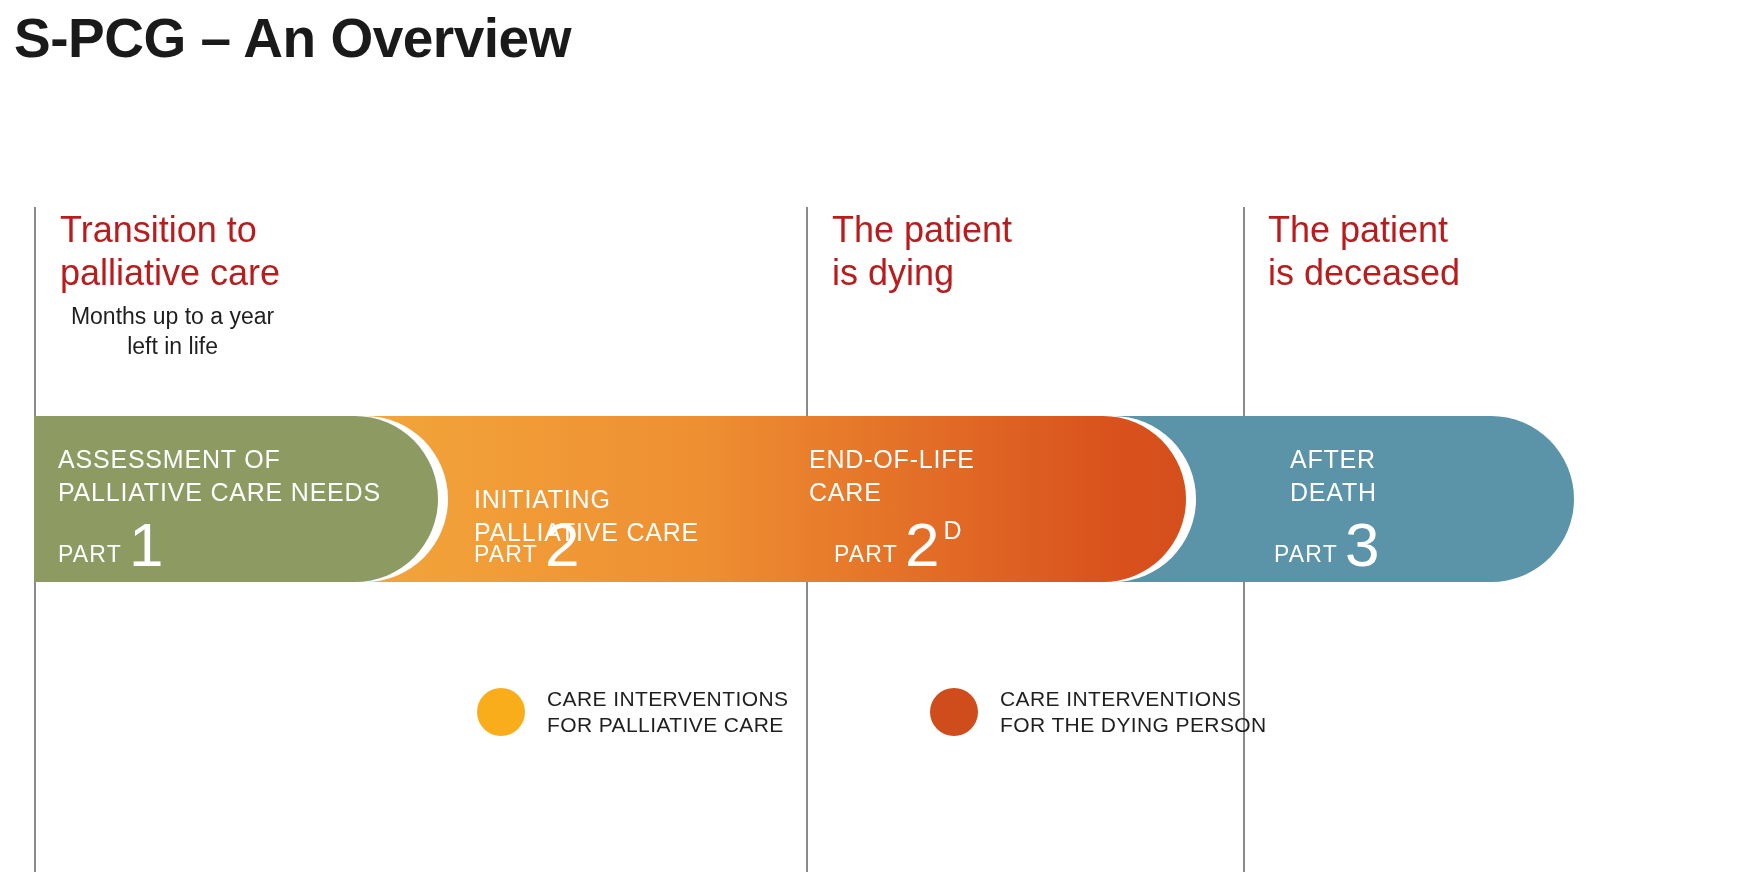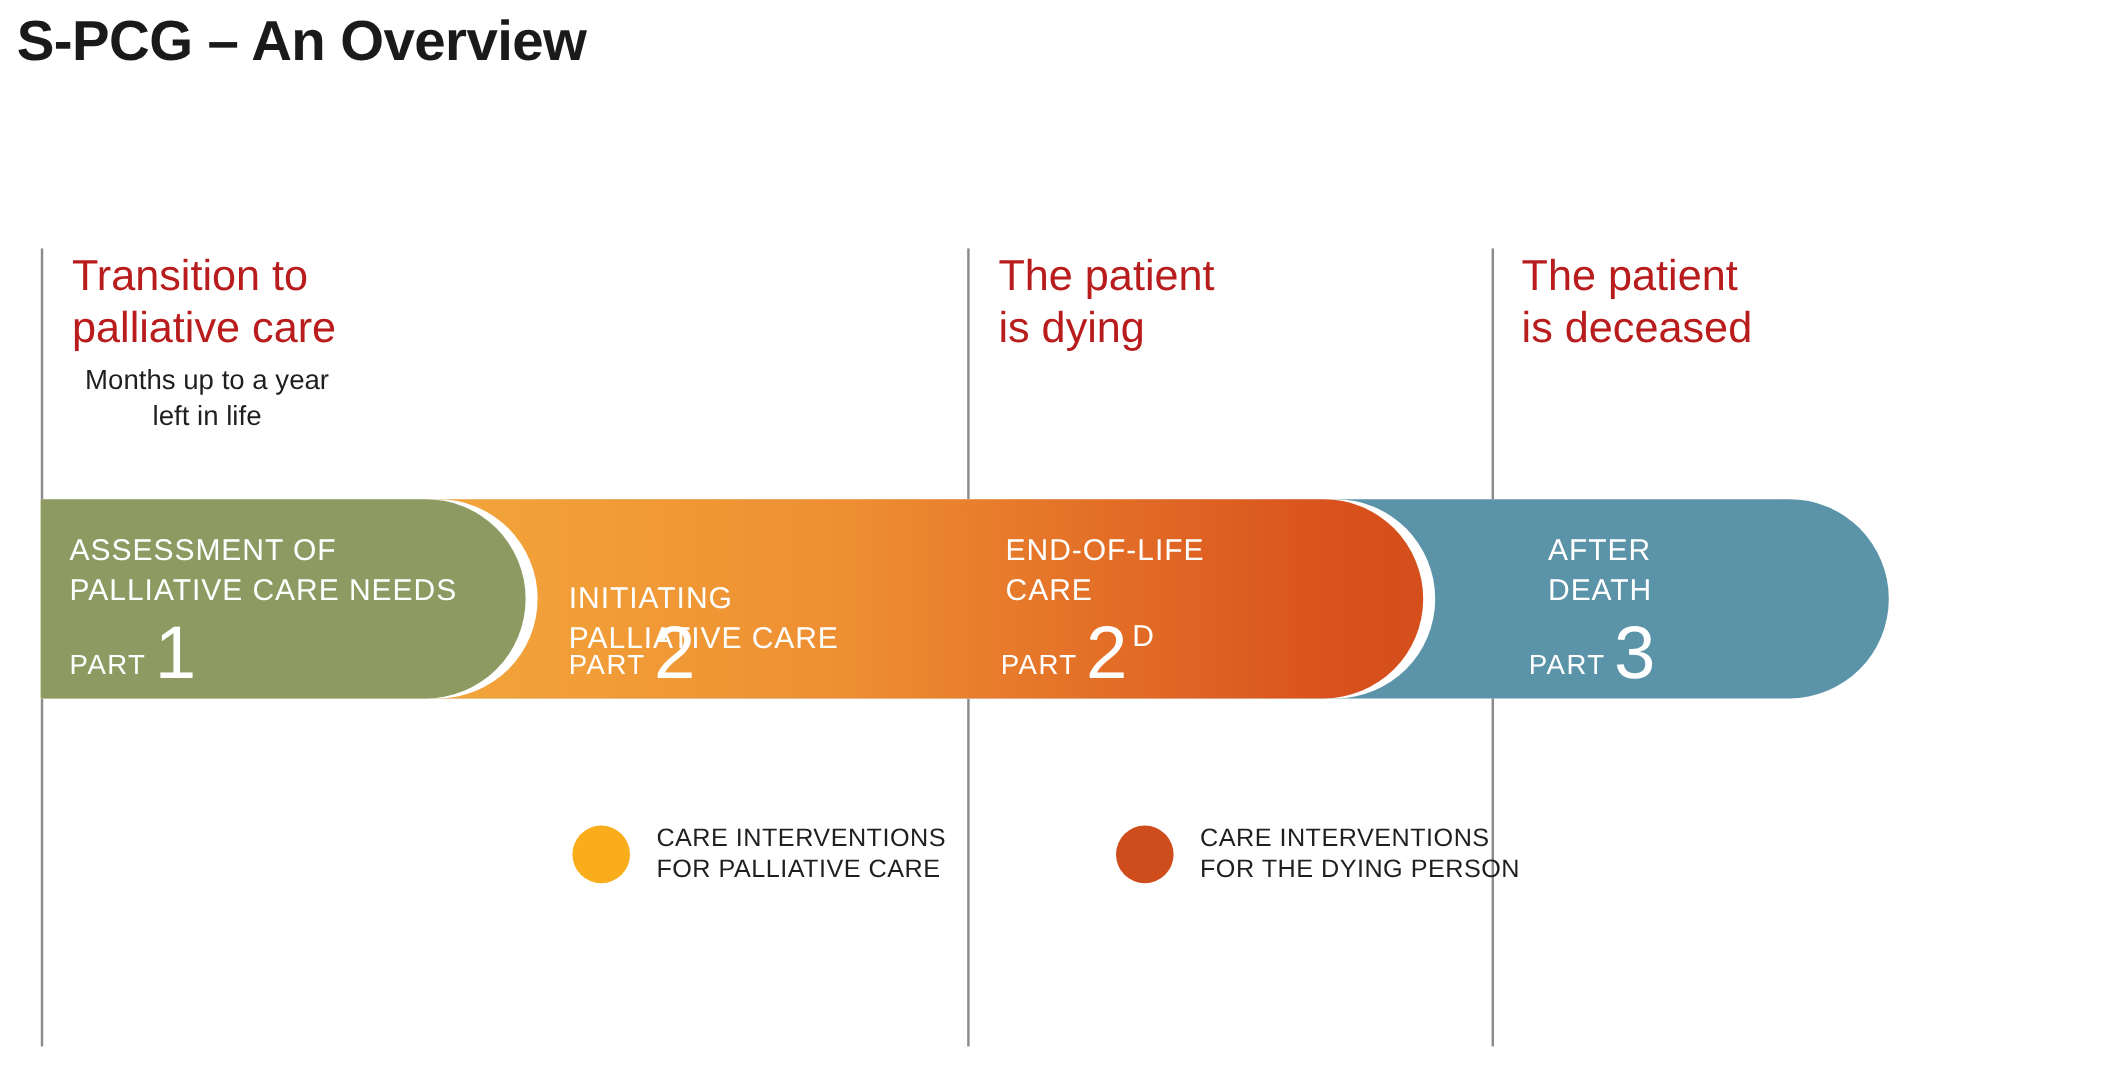--- a/index.html
+++ b/index.html
@@ -14,21 +14,21 @@
     overflow: hidden;
     font-family: "Liberation Sans", sans-serif;
     color: #231f20;
   }
 
   
   #page-title {
     position: absolute;
     left: 14px;
     top: 6px;
-    font-size: 47px;
+    font-size: 55px;
     font-weight: 700;
     letter-spacing: -0.5px;
     color: #1a1a1a;
     white-space: nowrap;
   }
 
   
   .guide {
     position: absolute;
     width: 2px;
@@ -151,21 +151,21 @@
     width: 1540px;
     background: #5b93a8;
     border-radius: 0 83px 83px 0;
     z-index: 0;
   }
 
   #seg1-text { left: 24px; top: 27px; }
   #seg1-part { left: 24px; top: 100px; }
   #seg2-text { left: 440px; top: 27px; }
   #seg2-part { left: 440px; top: 100px; }
-  #seg3-text { left: 804px; top: 27px; }
+  #seg3-text { left: 775px; top: 27px; }
   #seg3-part { left: 800px; top: 100px; }
   #seg4-text { left: 1240px; top: 27px; margin-left: 16px; }
   #seg4-part { left: 1240px; top: 100px; }
 
   
   .legend-item {
     position: absolute;
     display: flex;
     align-items: center;
   }

